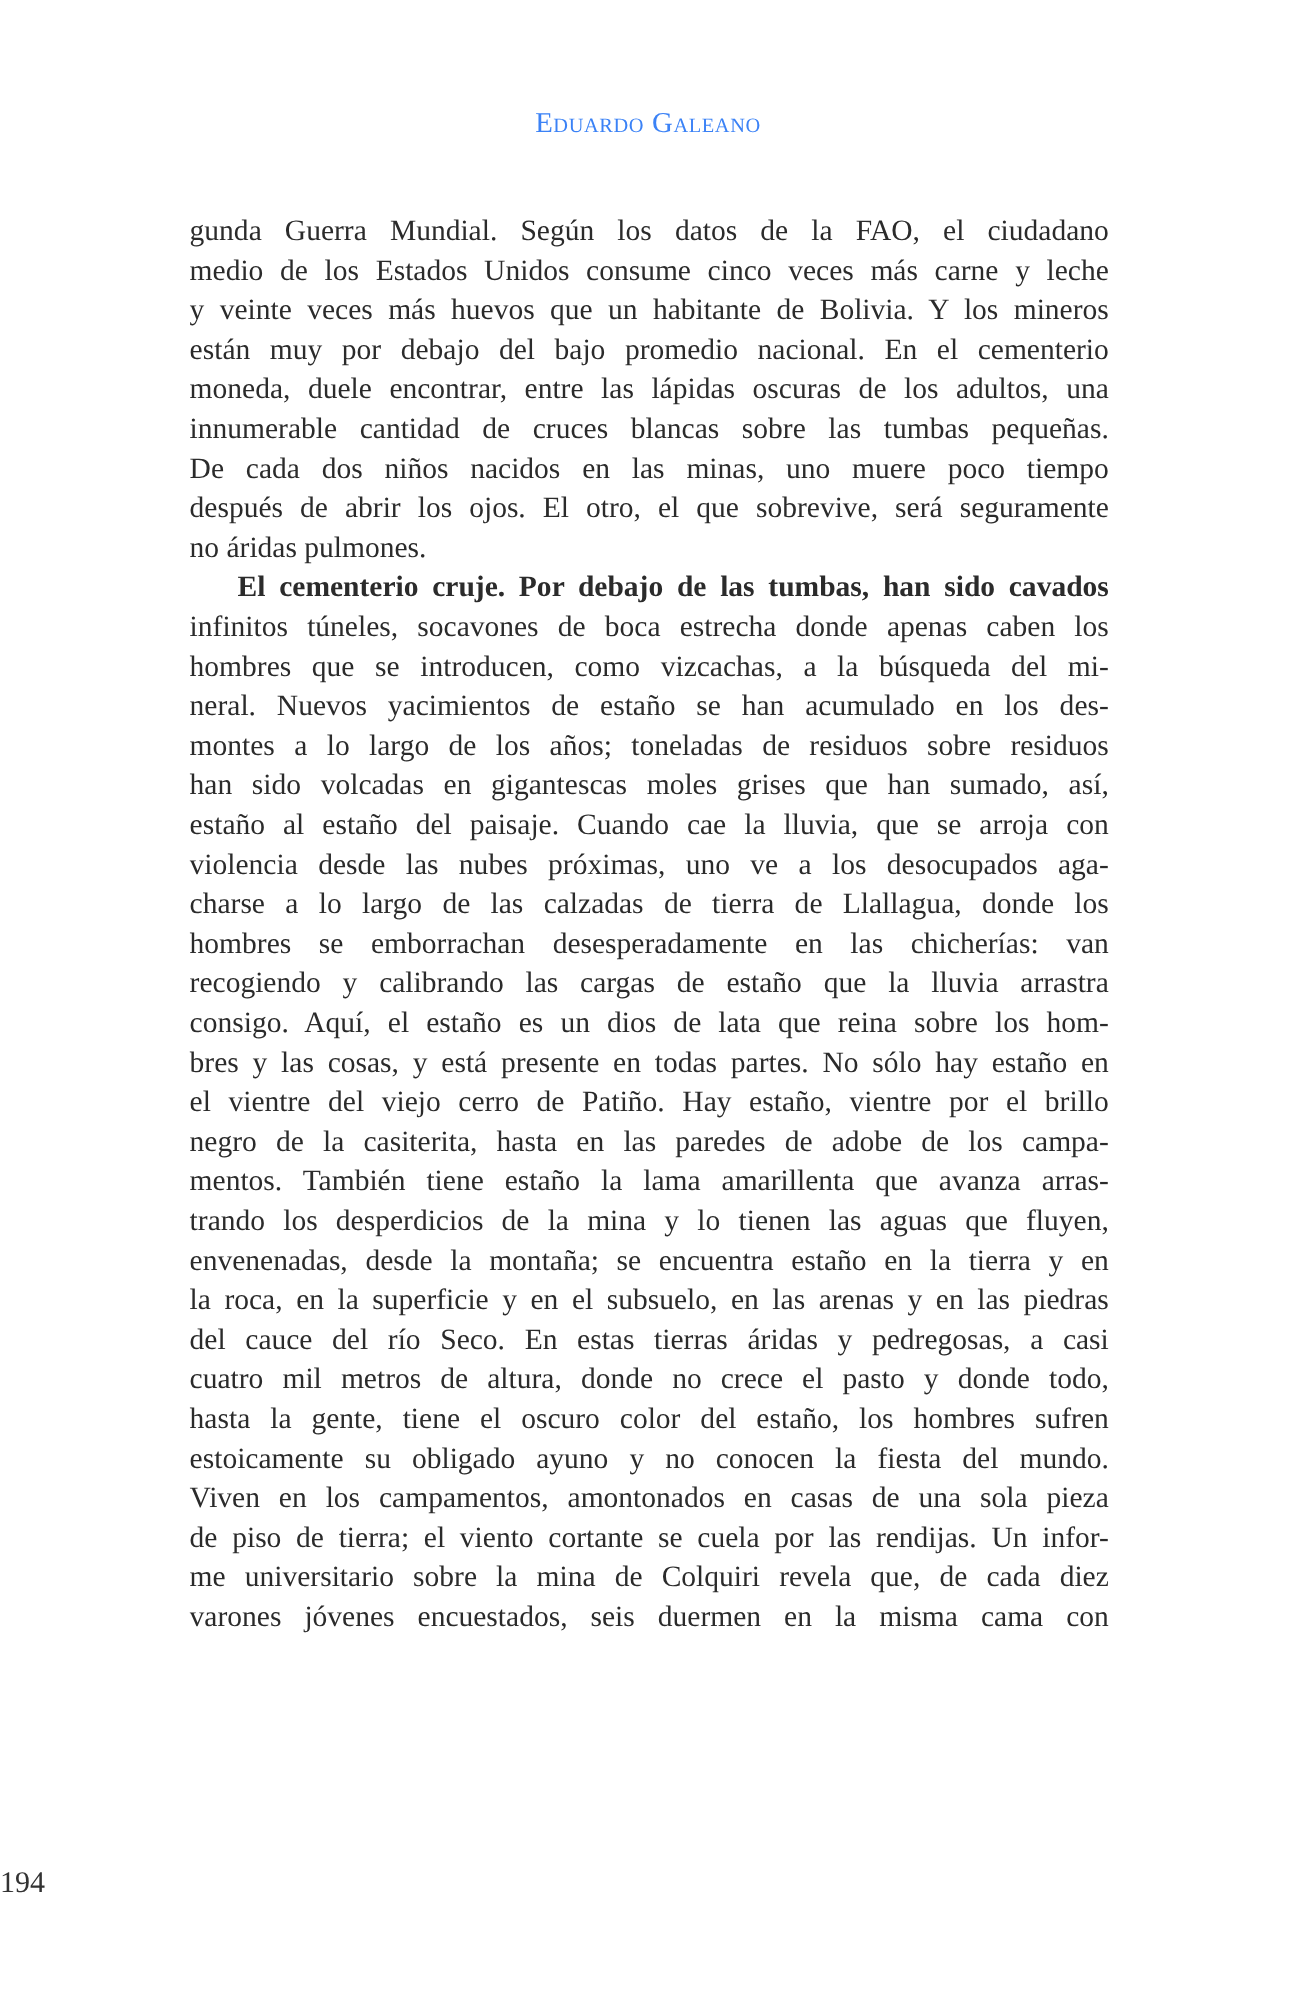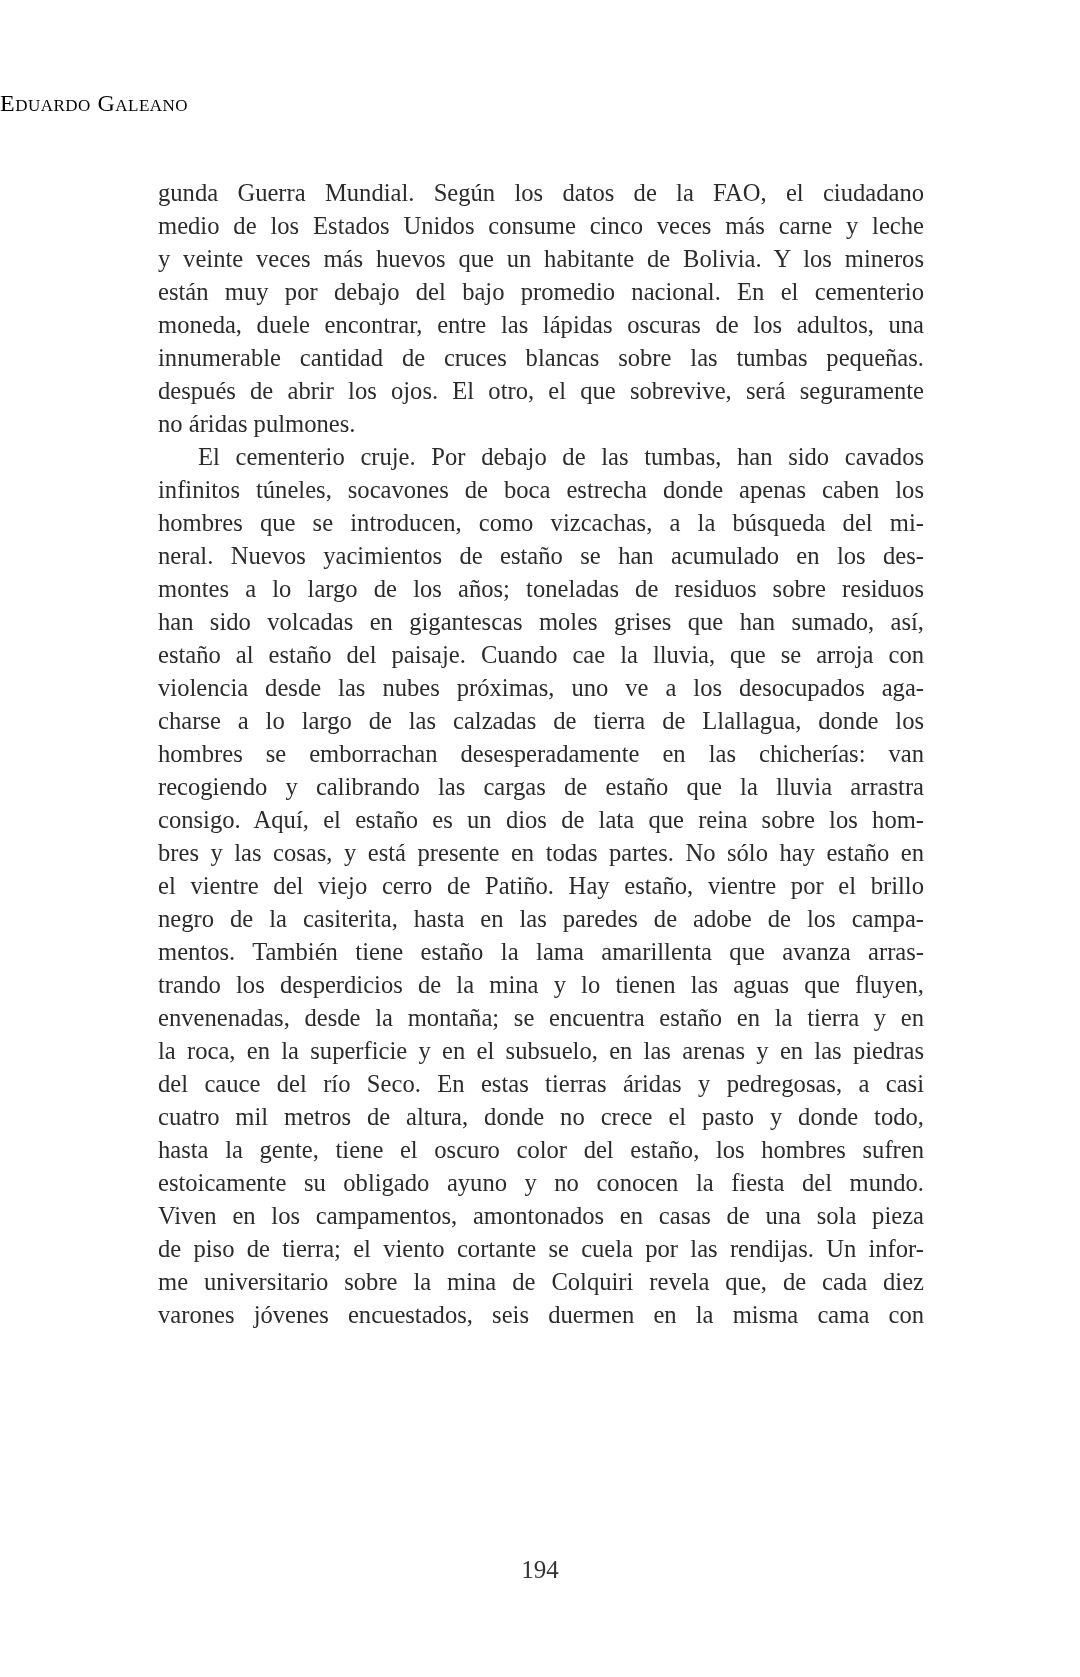--- a/index.html
+++ b/index.html
@@ -13,25 +13,25 @@
       position: relative;
       overflow: hidden;
       color: #2b2b2b;
       font-family: "Liberation Serif", "DejaVu Serif", serif;
     }
     .running-head {
       position: absolute;
       top: 90px;
       left: 0;
       width: 1080px;
-      text-align: left;
+      text-align: center;
       font-size: 24px;
       font-variant: small-caps;
       letter-spacing: 0.5px;
-      color: #000000;
+      color: #3b82f6;
     }
     .text-block {
       position: absolute;
       top: 176px;
       left: 158px;
       width: 766px;
     }
     .line {
       height: 33.0px;
       line-height: 33.0px;
@@ -39,45 +39,47 @@
       white-space: nowrap;
       text-align: justify;
       text-align-last: justify;
       overflow: hidden;
     }
     .line.last {
       text-align-last: left;
     }
     .line.indent {
       padding-left: 40px;
+      font-weight: bold;
     }
     .page-number {
       position: absolute;
       top: 1556px;
       left: 0;
       width: 1080px;
-      text-align: center;
+      text-align: left;
       font-size: 25px;
       color: #333333;
     }
   </style>
 </head>
 <body>
 
 <div class="running-head">Eduardo Galeano</div>
 
 <div class="text-block">
 
   <div class="paragraph">
     <div class="line">gunda Guerra Mundial. Según los datos de la FAO, el ciudadano</div>
     <div class="line">medio de los Estados Unidos consume cinco veces más carne y leche</div>
     <div class="line">y veinte veces más huevos que un habitante de Bolivia. Y los mineros</div>
     <div class="line">están muy por debajo del bajo promedio nacional. En el cementerio</div>
     <div class="line">moneda, duele encontrar, entre las lápidas oscuras de los adultos, una</div>
     <div class="line">innumerable cantidad de cruces blancas sobre las tumbas pequeñas.</div>
+    <div class="line">De cada dos niños nacidos en las minas, uno muere poco tiempo</div>
     <div class="line">después de abrir los ojos. El otro, el que sobrevive, será seguramente</div>
     <div class="line last">no áridas pulmones.</div>
   </div>
 
   <div class="paragraph">
     <div class="line indent">El cementerio cruje. Por debajo de las tumbas, han sido cavados</div>
     <div class="line">infinitos túneles, socavones de boca estrecha donde apenas caben los</div>
     <div class="line">hombres que se introducen, como vizcachas, a la búsqueda del mi-</div>
     <div class="line">neral. Nuevos yacimientos de estaño se han acumulado en los des-</div>
     <div class="line">montes a lo largo de los años; toneladas de residuos sobre residuos</div>

